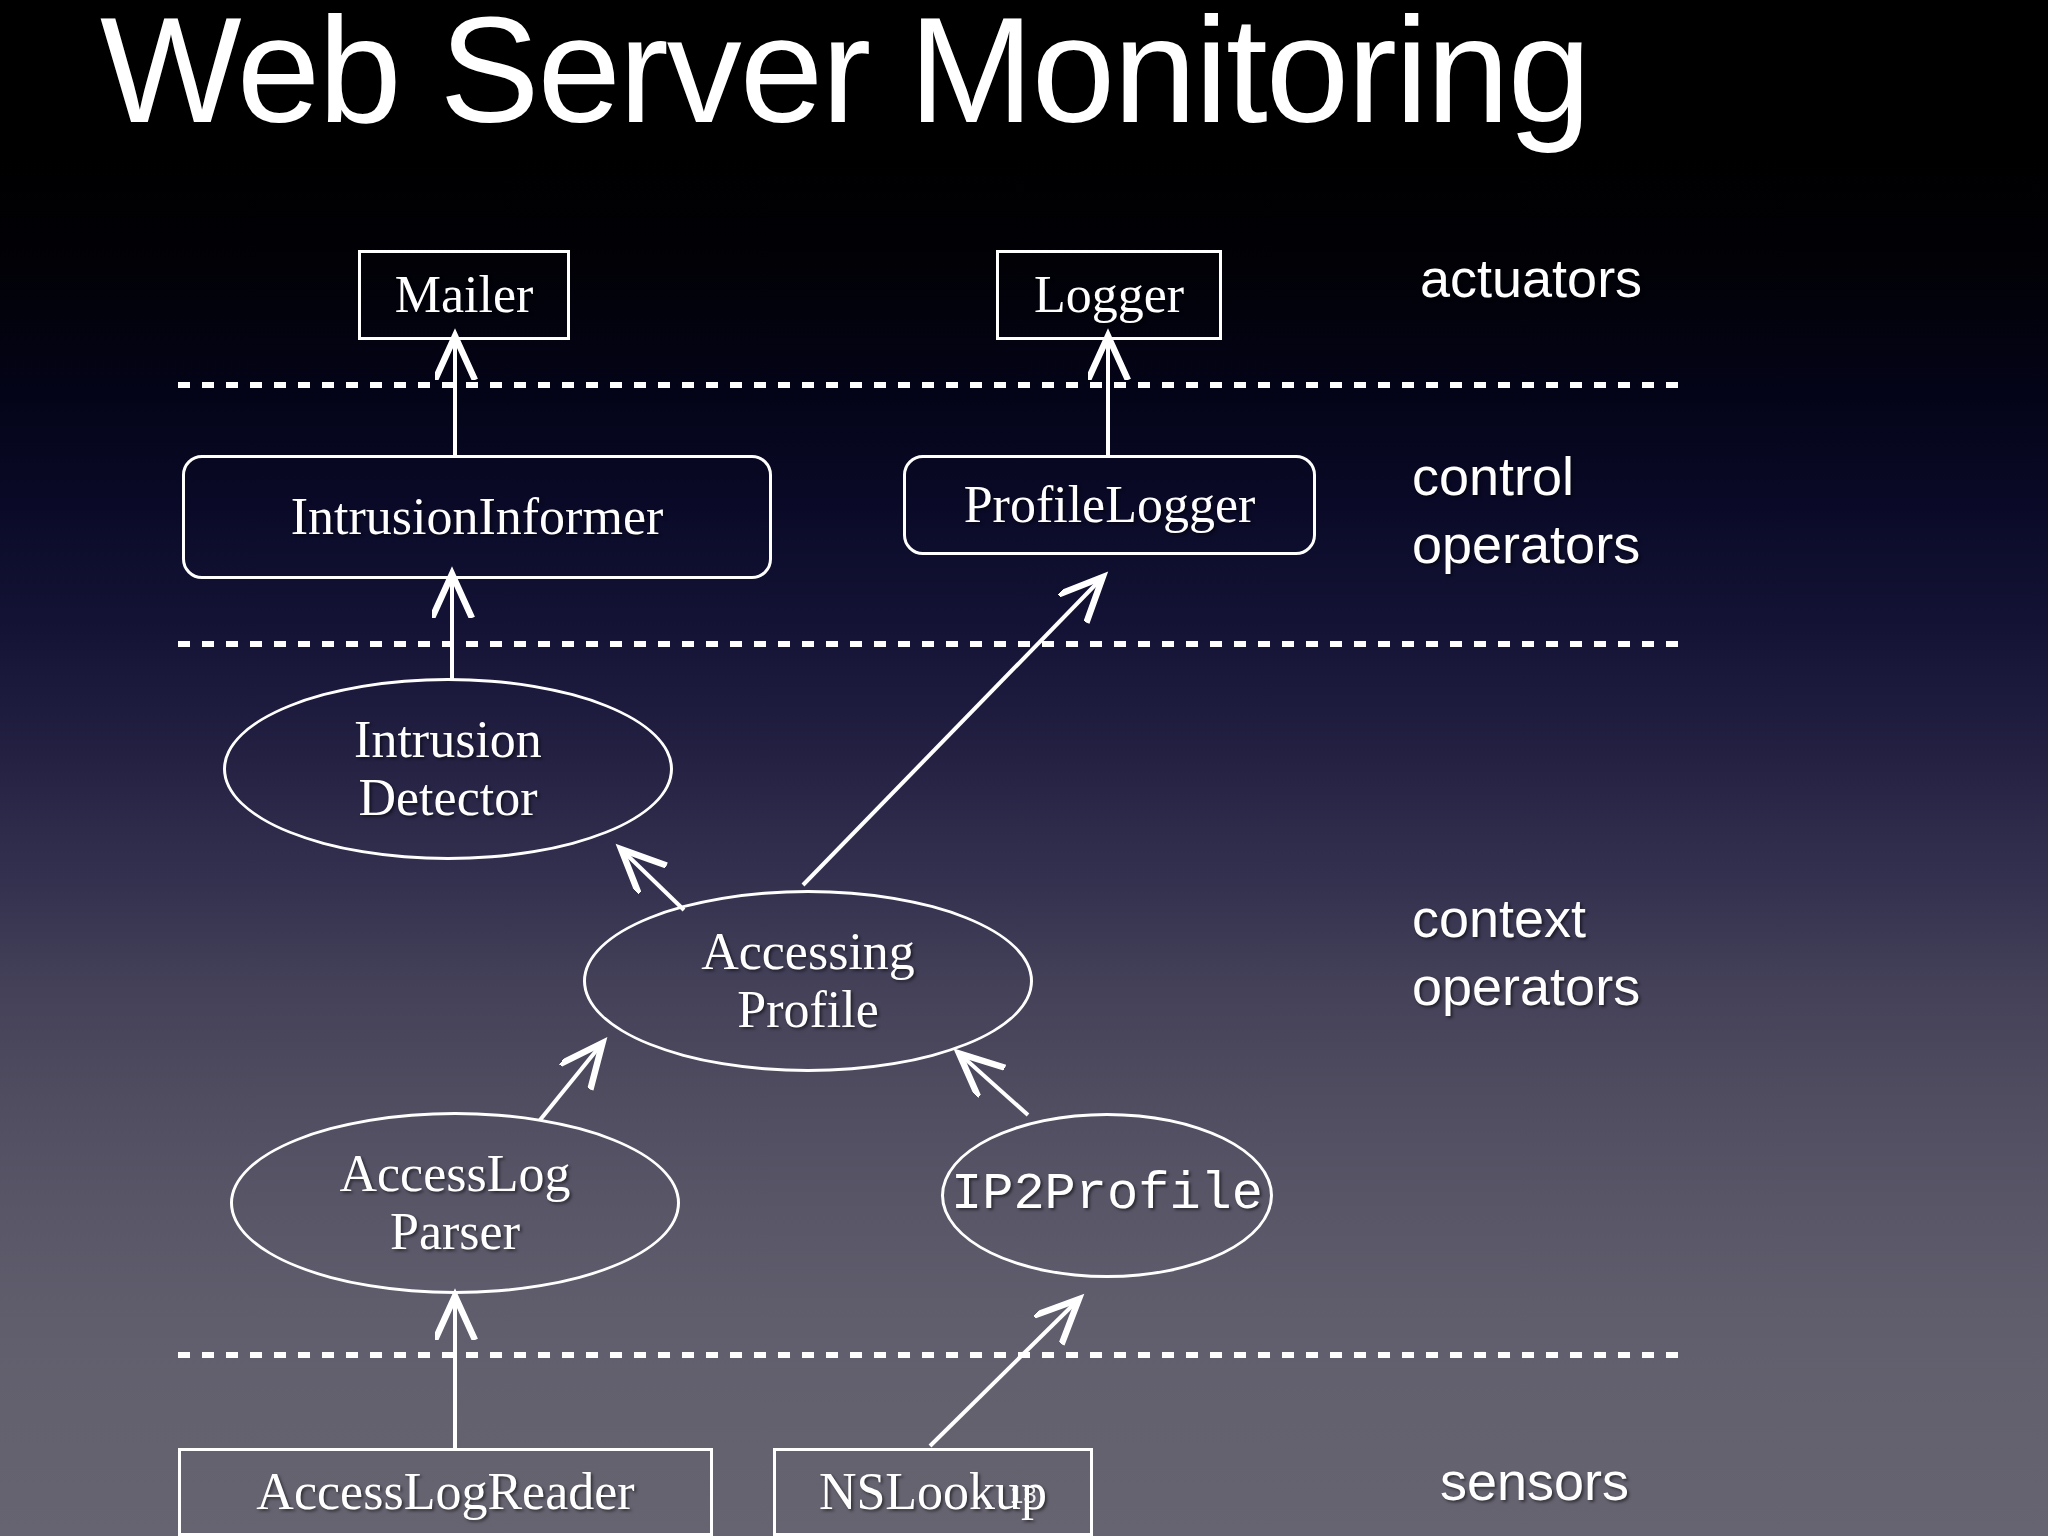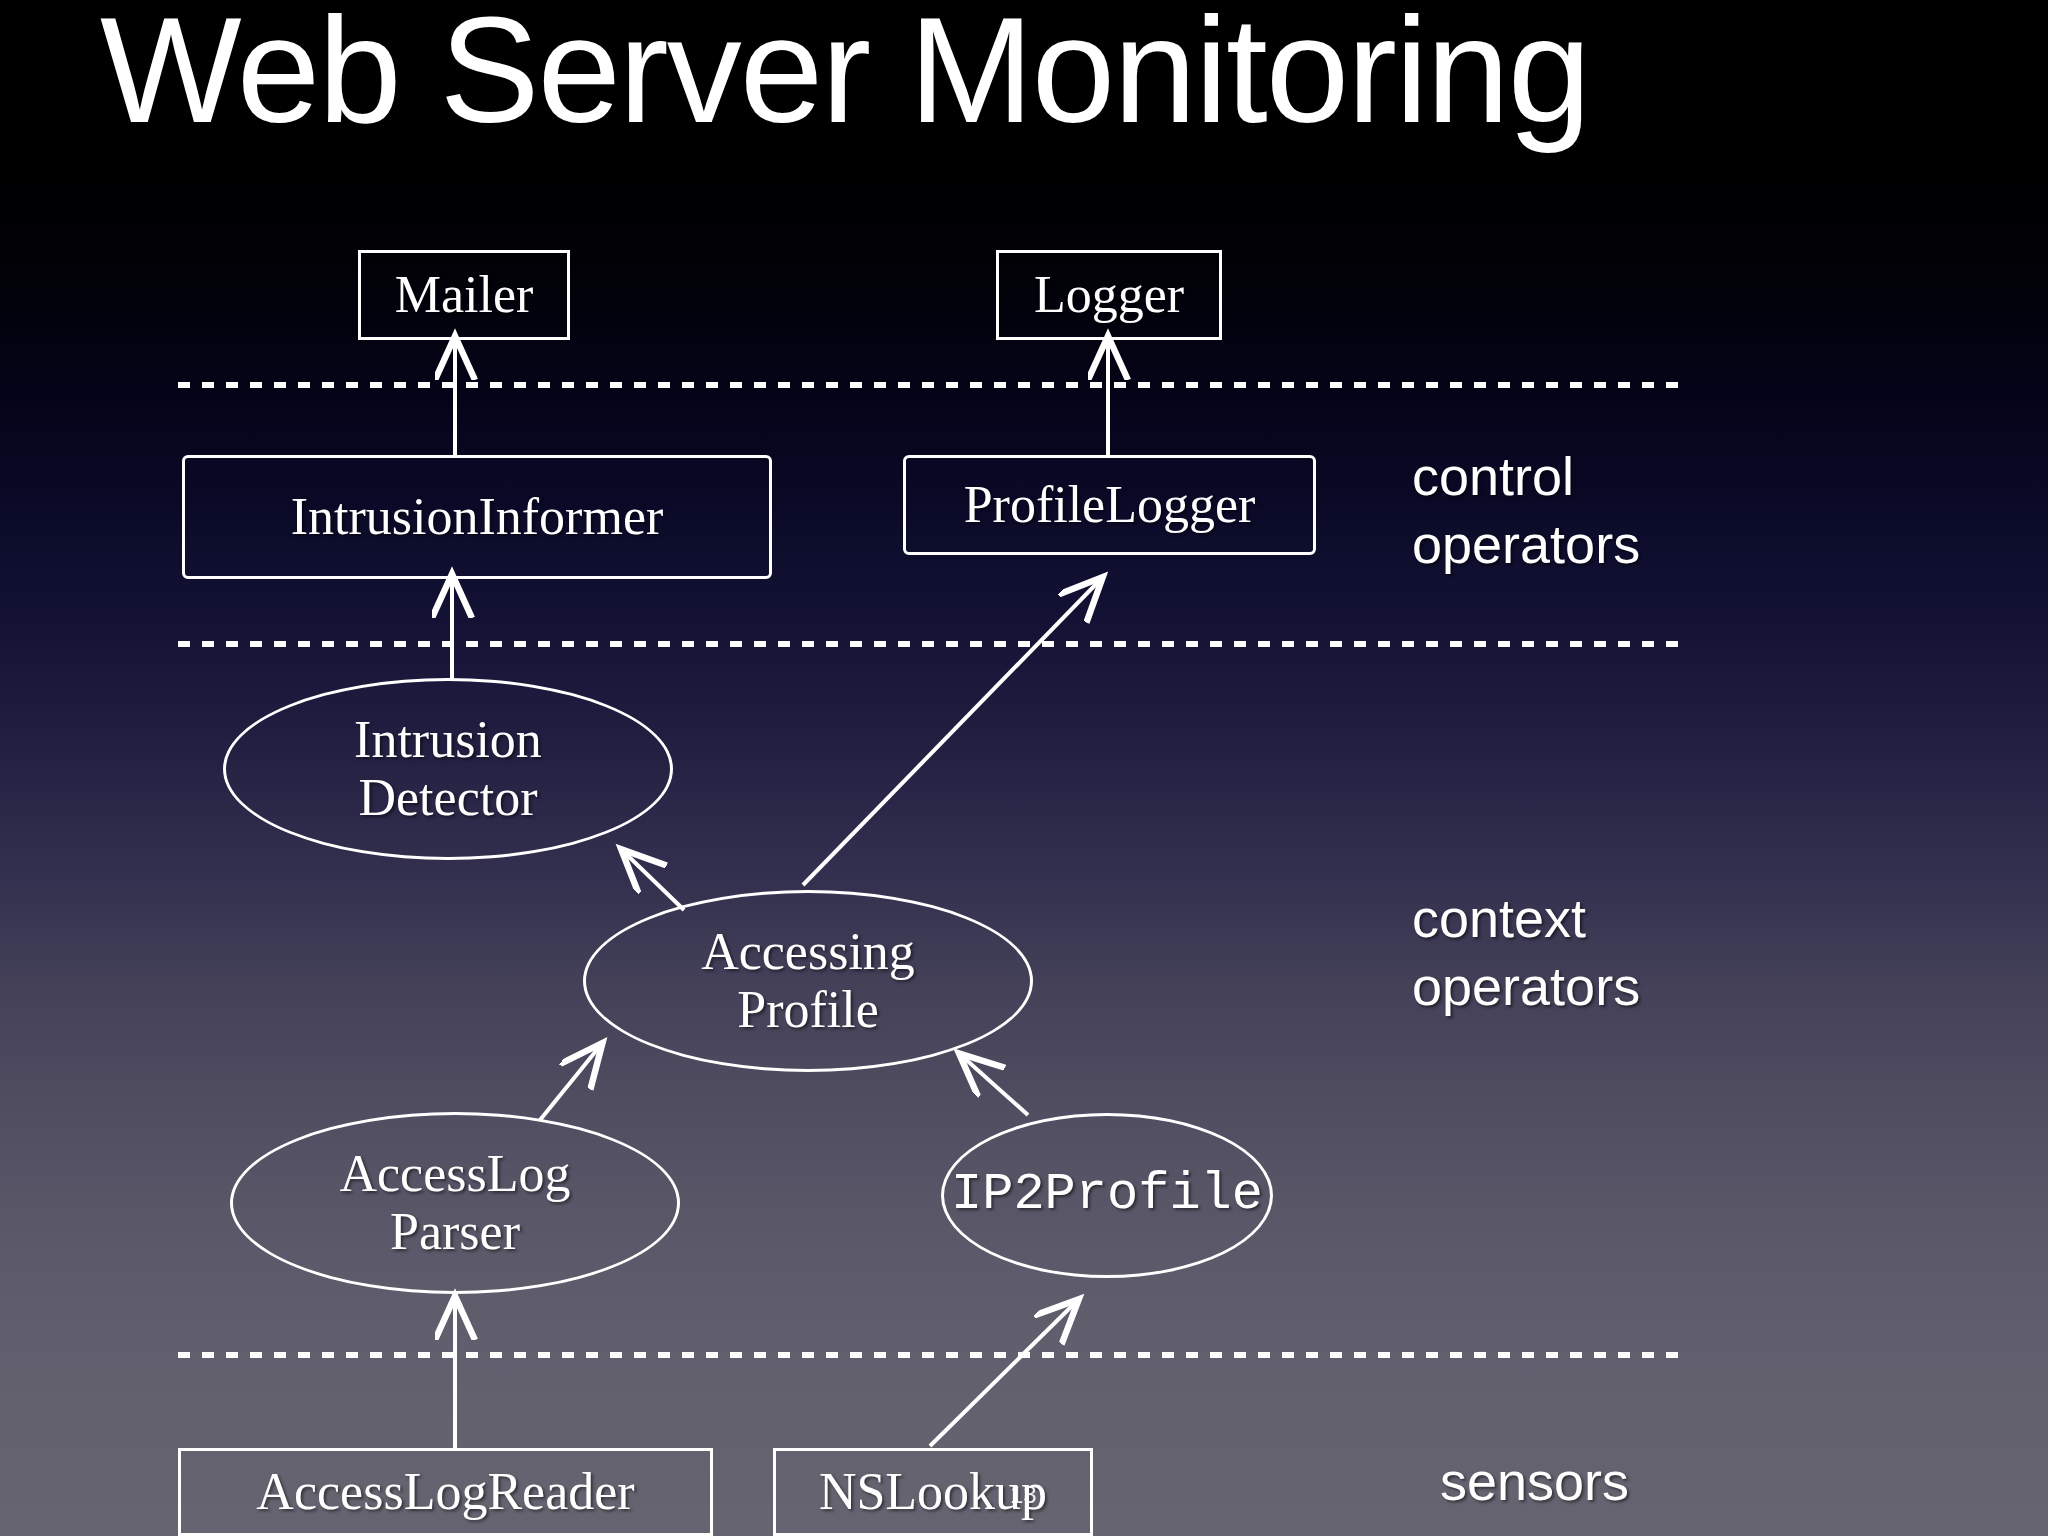--- a/index.html
+++ b/index.html
@@ -63,21 +63,21 @@
     text-shadow: 2px 2px 3px rgba(0,0,0,0.5);
     box-sizing: border-box;
   }
   .node-rect {
     border: 3px solid #ffffff;
     font-size: 52px;
     line-height: 1.05;
   }
   .node-round {
     border: 3px solid #ffffff;
-    border-radius: 6px;
+    border-radius: 20px;
     font-size: 52px;
     line-height: 1.05;
   }
   .node-ellipse {
     border: 3px solid #ffffff;
     border-radius: 50%;
     font-size: 52px;
     line-height: 1.12;
   }
   .node span { display: block; }
@@ -177,20 +177,21 @@
   </div>
 
   <div class="node node-rect" style="left:178px; top:1448px; width:535px; height:88px;">
     <span>AccessLogReader</span>
   </div>
 
   <div class="node node-rect" style="left:773px; top:1448px; width:320px; height:88px;">
     <span>NSLookup</span>
   </div>
 
+  <div class="layer-label" style="left:1420px; top:245px;">actuators</div>
 
   <div class="layer-label" style="left:1412px; top:443px;">control
 operators</div>
 
   <div class="layer-label" style="left:1412px; top:885px;">context
 operators</div>
 
   <div class="layer-label" style="left:1440px; top:1448px;">sensors</div>
 
   <div id="pagenum">13</div>

